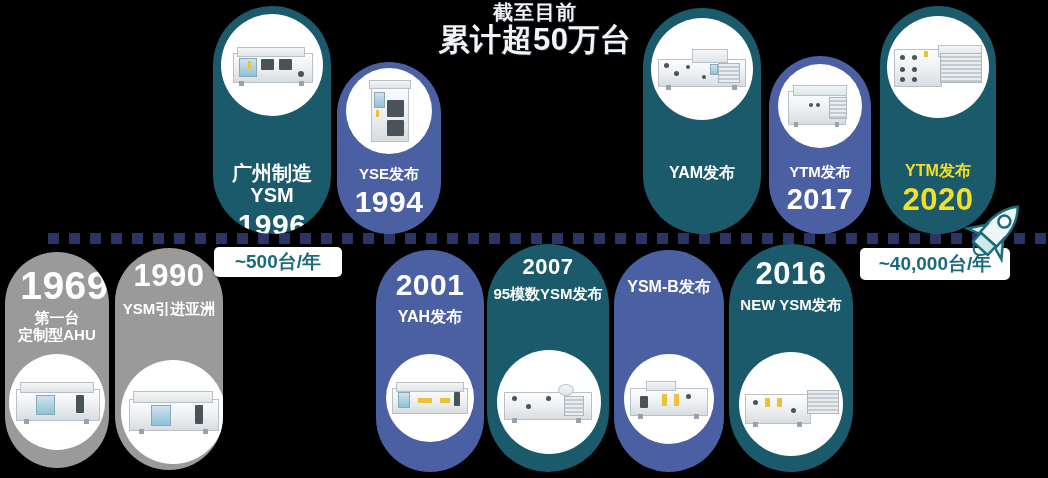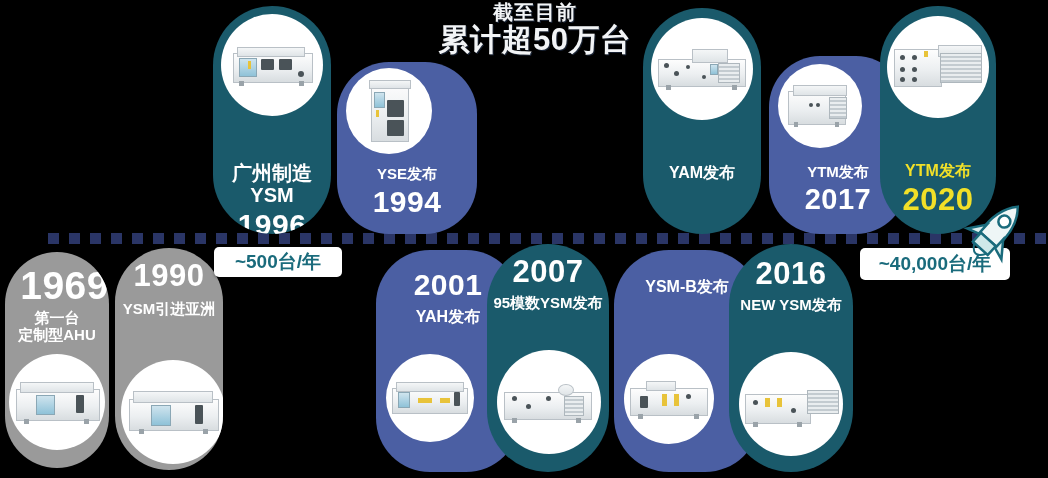--- a/index.html
+++ b/index.html
@@ -24,21 +24,21 @@
   .cap{position:absolute;overflow:hidden;z-index:20;
        display:flex;flex-direction:column;align-items:center;}
   .cap .photo{position:absolute;background:#ffffff;border-radius:50%;
               display:flex;align-items:center;justify-content:center;overflow:hidden;}
   .cap .txt{position:absolute;left:0;width:100%;text-align:center;z-index:3;
             color:#ffffff;}
   .cap .year{font-weight:bold;letter-spacing:0.5px;line-height:1;}
   .cap .label{font-weight:bold;line-height:1.1;}
 
   .teal{background:#1a5a6b;}
-  .blue{background:#4b5fa3;padding-left:36px;}
+  .blue{background:#4b5fa3;}
   .gray{background:#9a9a9a;}
 
   
   .unit{position:relative;display:block;}
   .unit .body{position:absolute;background:linear-gradient(180deg,#fdfdfd 0%,#eceff1 55%,#d8dde0 100%);
               border:1px solid #b9c0c6;}
   .unit .top{position:absolute;background:linear-gradient(180deg,#f4f6f7,#dfe4e7);
              border:1px solid #b9c0c6;}
   .unit .panel{position:absolute;background:linear-gradient(180deg,#cfe4ee,#8fc2d8);
                border:1px solid #8aa7b5;}
@@ -273,21 +273,21 @@
         <i class="panel" style="left:8px;top:16px;width:10px;height:14px;"></i>
         <i class="yel" style="left:28px;top:22px;width:14px;height:5px;"></i>
         <i class="yel" style="left:50px;top:22px;width:10px;height:5px;"></i>
         <i class="dark" style="left:64px;top:16px;width:6px;height:14px;"></i>
       </span>
     </div>
   </div>
 
   <div class="cap teal" style="left:487px;top:244px;width:122px;height:228px;border-radius:61px;">
     <div class="txt" style="top:12px;">
-      <div class="year" style="font-size:31px;">2007</div>
+      <div class="year" style="font-size:22px;">2007</div>
       <div class="label" style="font-size:15px;margin-top:8px;">95模数YSM发布</div>
     </div>
     <div class="photo" style="left:10px;top:106px;width:104px;height:104px;">
       <span class="unit" style="width:94px;height:48px;">
         <i class="body" style="left:2px;top:14px;width:86px;height:26px;"></i>
         <i class="top" style="left:56px;top:6px;width:14px;height:10px;border-radius:50%;"></i>
         <i class="dark" style="left:10px;top:18px;width:5px;height:5px;border-radius:50%;"></i>
         <i class="dark" style="left:24px;top:26px;width:5px;height:5px;border-radius:50%;"></i>
         <i class="dark" style="left:44px;top:18px;width:5px;height:5px;border-radius:50%;"></i>
         <i class="grill" style="left:62px;top:18px;width:18px;height:18px;"></i>

